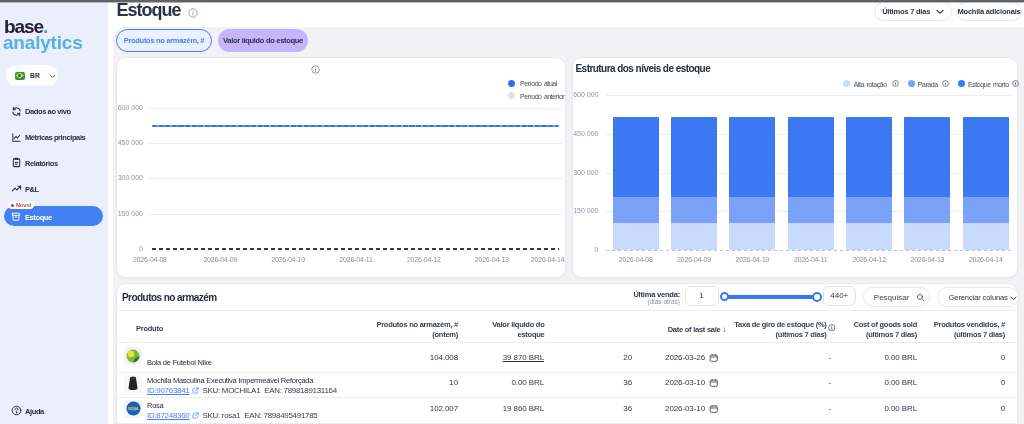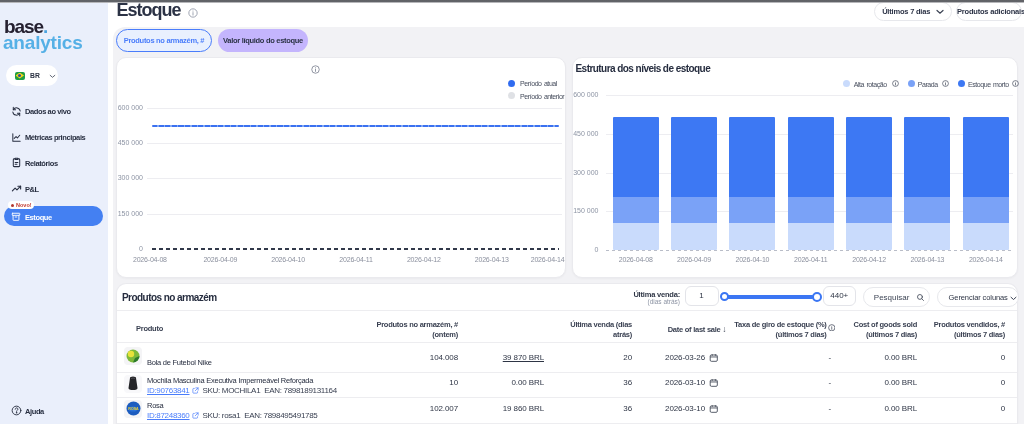--- a/index.html
+++ b/index.html
@@ -107,21 +107,21 @@
 <svg class="abs" style="left:188px;top:8px" width="10" height="10" viewBox="0 0 24 24" fill="none" stroke="#8d94a4" stroke-width="2">
     <circle cx="12" cy="12" r="10"></circle>
     <path d="M12 11v6" stroke-linecap="round"></path>
     <circle cx="12" cy="7.2" r="1.3" fill="#8d94a4" stroke="none"></circle>
   </svg>
 <div class="pillbtn" style="left:874px;top:2px;width:78px;height:19px;line-height:17px;">Últimos 7 dias&nbsp;&nbsp;
   <svg style="position:relative;top:1px;" width="8" height="6" viewBox="0 0 8 6">
       <path d="M1 1.5 L4 4.2 L7 1.5" stroke="#3a4152" stroke-width="1.2" fill="none" stroke-linecap="round"></path>
     </svg>
 </div>
-<div class="pillbtn" style="left:956px;top:2px;width:66px;height:19px;line-height:17px;">Produtos adicionais</div>
+<div class="pillbtn" style="left:956px;top:2px;width:66px;height:19px;line-height:17px;">Mochila adicionais</div>
 
 <div id="panel"></div>
 
 <div class="abs" style="left:116px;top:29px;width:96px;height:23px;border:1px solid #4a7dfb;background:#e9f0fe;border-radius:12px;color:#4a7dfb;font-size:7.5px;font-weight:700;letter-spacing:-0.3px;text-align:center;line-height:21px;white-space:nowrap;">Produtos no armazém, #</div>
 <div class="abs" style="left:218px;top:29px;width:90px;height:23px;background:#c4b5fd;border-radius:12px;color:#2b3245;font-size:7.5px;font-weight:700;letter-spacing:-0.3px;text-align:center;line-height:23px;white-space:nowrap;">Valor líquido do estoque</div>
 
 <div class="card" id="card1" style="left:116px;top:57px;width:449.5px;height:221px;">
   <svg class="abs" style="left:194px;top:7px" width="9" height="9" viewBox="0 0 24 24" fill="none" stroke="#6d7485" stroke-width="2">
       <circle cx="12" cy="12" r="10"></circle>
       <path d="M12 11v6" stroke-linecap="round"></path>
@@ -248,21 +248,21 @@
   <div class="abs" style="left:819.6px;top:2.5px;width:82.8px;height:20px;background:#fff;border:1px solid #e7e8ec;border-radius:10px;font-size:8px;color:#2e3545;">
     <span style="position:absolute;left:11px;top:5.5px;font-size:7.5px;letter-spacing:-0.1px;">Gerenciar colunas</span>
     <svg class="abs" style="left:72px;top:8px" width="7" height="5" viewBox="0 0 8 6">
         <path d="M1 1.5 L4 4.2 L7 1.5" stroke="#3a4152" stroke-width="1.2" fill="none" stroke-linecap="round"></path>
       </svg>
   </div>
   <div class="rowline" style="top:26px;"></div>
 
   <div class="th" style="left:5px;top:40px;">Produto</div>
   <div class="th" style="left:241px;top:36px;width:100px;text-align:right;">Produtos no armazém, #<br>(ontem)</div>
-  <div class="th" style="left:415px;top:36px;width:100px;text-align:right;">Última venda (dias<br>atrás)</div>
+  <div class="th" style="left:327px;top:36px;width:100.5px;text-align:right;">Valor líquido do<br>estoque</div>
   <div class="th" style="left:523px;top:40px;width:100px;text-align:center;">Date of last sale <span style="font-weight:400;font-size:8.5px;color:#3a4152;">↓</span></div>
   <div class="th" style="left:559.6px;top:36px;width:150px;text-align:right;">Taxa de giro de estoque (%)<br>(últimos 7 dias)</div>
   <svg class="abs" style="left:710.5px;top:39.5px" width="7.5" height="7.5" viewBox="0 0 24 24" fill="none" stroke="#454c5c" stroke-width="2.4">
       <circle cx="12" cy="12" r="10"></circle>
       <path d="M12 11v6" stroke-linecap="round"></path>
       <circle cx="12" cy="7.2" r="1.4" fill="#454c5c" stroke="none"></circle>
     </svg>
   <div class="th" style="left:700px;top:36px;width:100px;text-align:right;">Cost of goods sold<br>(últimos 7 dias)</div>
   <div class="th" style="left:788px;top:36px;width:100px;text-align:right;">Produtos vendidos, #<br>(últimos 7 dias)</div>
   <div class="rowline" style="top:58px;"></div>

